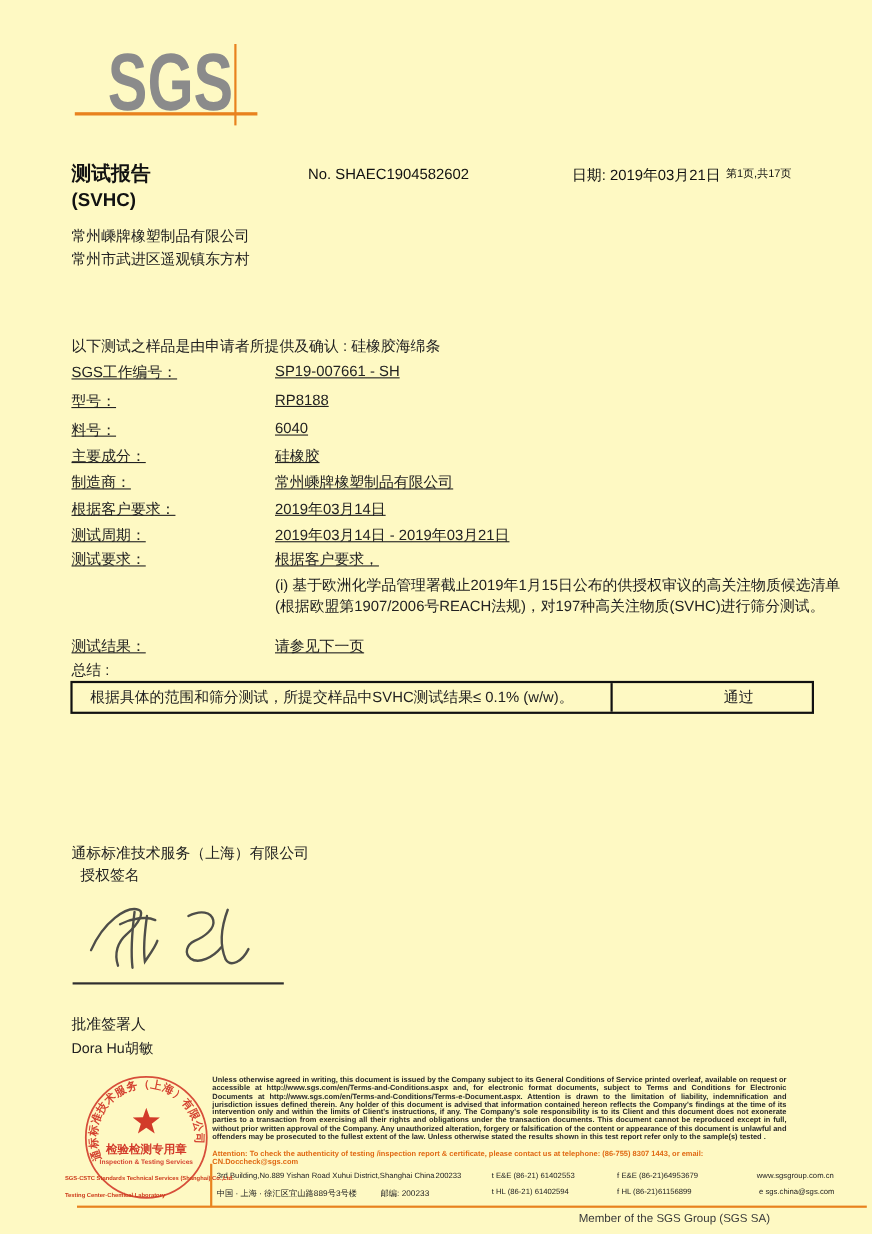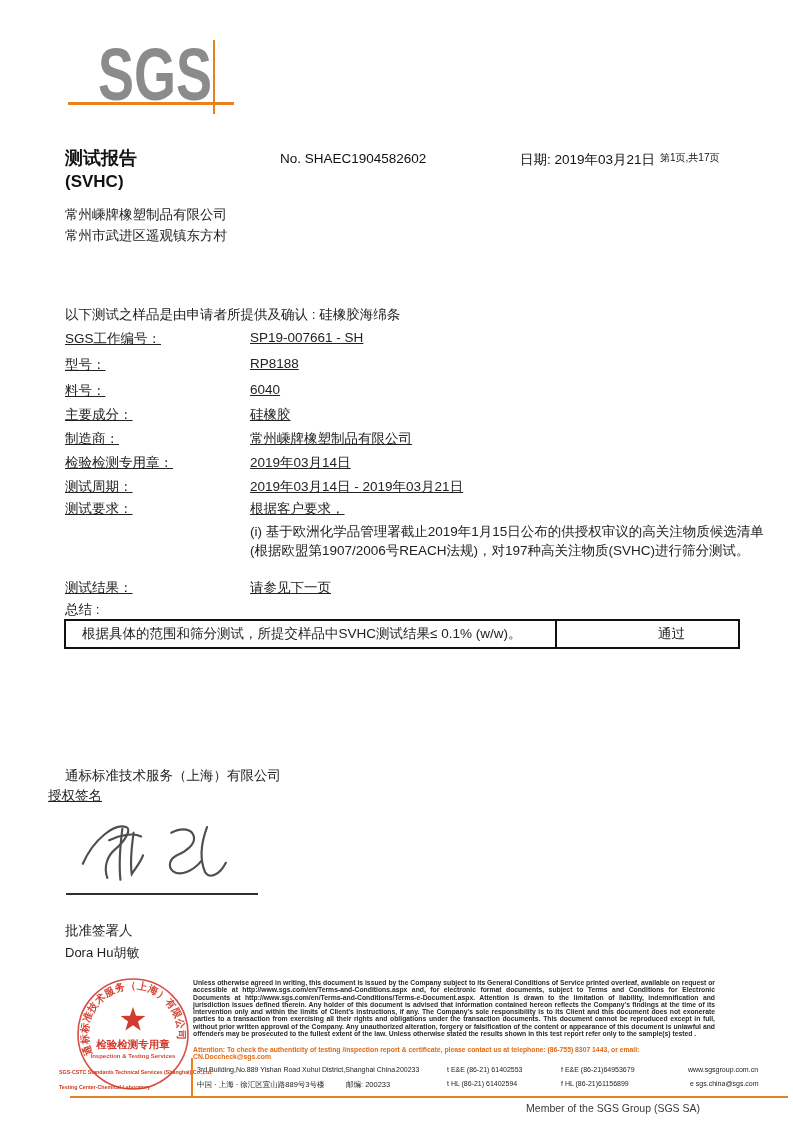--- a/index.html
+++ b/index.html
@@ -1,17 +1,17 @@
 <!DOCTYPE html>
 <html><head>
 <meta charset="utf-8">
 <style>
   * { margin:0; padding:0; box-sizing:border-box; }
   body { background:#e9e9e9; font-family:"Liberation Sans", sans-serif; }
-  .page { position:relative; width:793px; height:1122px; background:#ffffff; margin:0 auto; overflow:hidden; color:#1a1a1a; }
+  .page { position:relative; width:793px; height:1122px; background:#fef9c3; margin:0 auto; overflow:hidden; color:#1a1a1a; }
 
   
   .logo-svg { position:absolute; left:66px; top:42px; }
   .logo-hline { position:absolute; left:68px; top:102px; width:166px; height:2.5px; background:#e8821e; }
   .logo-vline { position:absolute; left:213px; top:40px; width:2px; height:74px; background:#e8821e; }
 
   
   .title1 { position:absolute; left:65px; top:146px; font-size:18px; font-weight:700; color:#111; }
   .title2 { position:absolute; left:65px; top:172px; font-size:17px; font-weight:700; color:#111; }
   .report-no { position:absolute; left:280px; top:151px; font-size:13.5px; font-weight:500; color:#111; }
@@ -31,21 +31,21 @@
   .summary-label { position:absolute; left:65px; top:601px; font-size:13.5px; color:#222; }
 
   
   .summary-table { position:absolute; left:64px; top:619px; width:676px; height:30px; border:2px solid #111; display:flex; }
   .summary-table .cell { display:flex; align-items:center; font-size:13.5px; color:#222; }
   .summary-table .text { flex:1; padding-left:16px; border-right:2px solid #111; }
   .summary-table .result { width:133px; justify-content:center;margin-left:48px; }
 
   
   .sig-company { position:absolute; left:65px; top:767px; font-size:13.5px; color:#222; }
-  .sig-auth { position:absolute; left:48px; top:787px; font-size:13.5px; color:#222;text-decoration:underline; }
+  .sig-auth { position:absolute; left:73px; top:787px; font-size:13.5px; color:#222; }
   .sig-svg { position:absolute; left:72px; top:812px; }
   .sig-line { position:absolute; left:66px; top:893px; width:192px; height:2px; background:#2f2f2f; }
   .sig-name { position:absolute; left:65px; top:944px; font-size:13px; color:#222; }
   .sig-title { position:absolute; left:65px; top:922px; font-size:13.5px; color:#222; }
 
   
   .disclaimer { position:absolute; left:193px; top:979px; width:522px; font-size:6.8px; line-height:7.3px; text-align:justify; font-weight:600; color:#2b2b2b; }
   .attention { position:absolute; left:193px; top:1046px; width:522px; font-size:6.8px; line-height:7.3px; font-weight:700; color:#e06a14; }
   .stamp-svg { position:absolute; left:73px; top:974px; }
   .red-co-1 { position:absolute; left:59px; top:1069px; font-size:5.3px; font-weight:600; color:#cc3a1a; z-index:3; }
@@ -104,21 +104,21 @@
     </div>
     <div class="frow h24">
       <span class="lab">主要成分：</span>
       <span class="val">硅橡胶</span>
     </div>
     <div class="frow h24">
       <span class="lab">制造商：</span>
       <span class="val">常州嵊牌橡塑制品有限公司</span>
     </div>
     <div class="frow h24">
-      <span class="lab">检验检测专用章：</span>
+      <span class="lab">根据客户要求：</span>
       <span class="val">2019年03月14日</span>
     </div>
     <div class="frow h22">
       <span class="lab">测试周期：</span>
       <span class="val">2019年03月14日 - 2019年03月21日</span>
     </div>
     <div class="frow h22">
       <span class="lab">测试要求：</span>
       <span class="val">根据客户要求，</span>
     </div>

